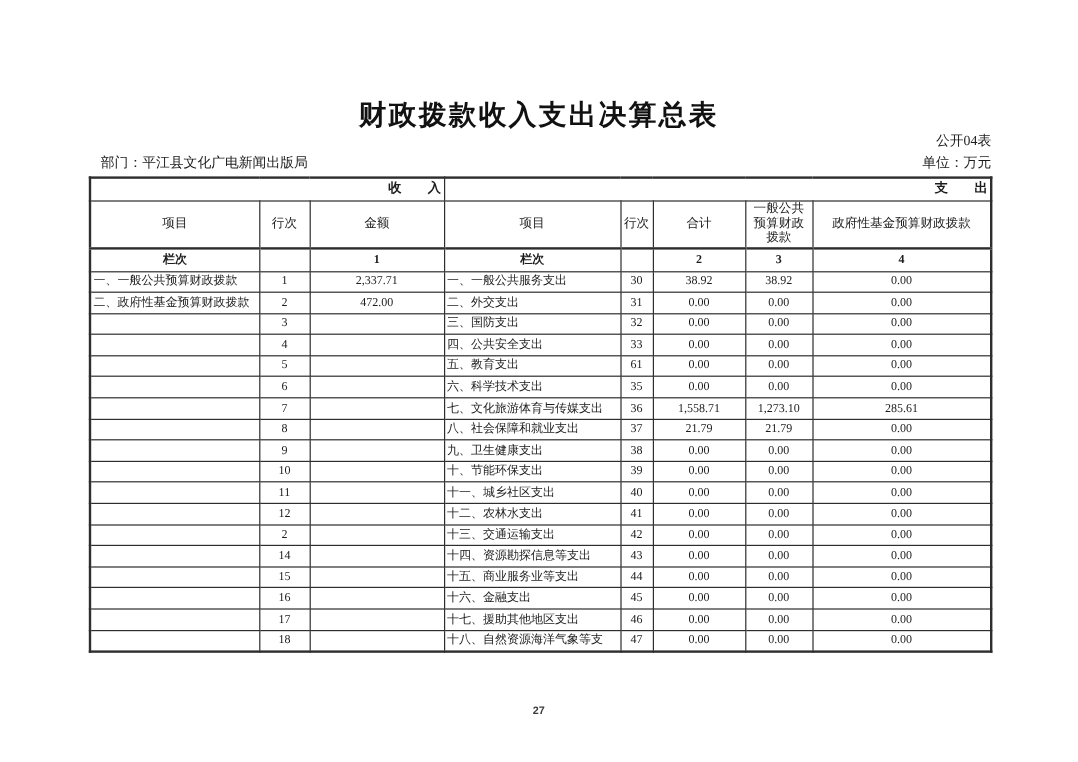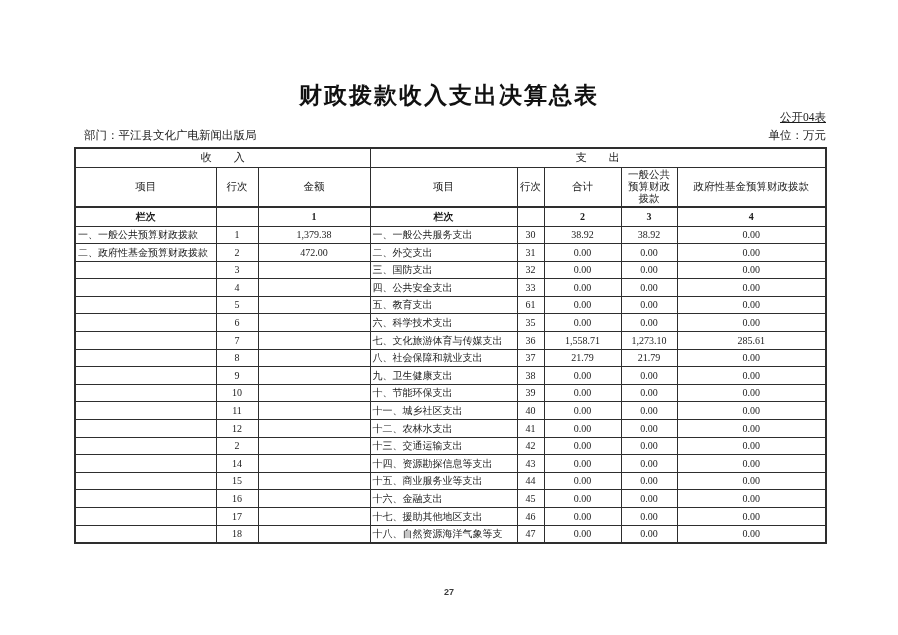--- a/index.html
+++ b/index.html
@@ -27,21 +27,20 @@
     font-size: 23px;
     letter-spacing: 2px;
     color: #111111;
   }
   .form-label {
     position: absolute;
     top: 110px;
     right: 72px;
     font-size: 11.5px;
     color: #1c1c1c;
-    text-decoration: underline;
   }
   .dept-line {
     position: absolute;
     top: 128px;
     left: 84px;
     font-size: 11.5px;
     color: #1c1c1c;
   }
   .unit-line {
     position: absolute;
@@ -62,21 +61,21 @@
   }
   table.budget th, table.budget td {
     border: 1px solid #2e2e2e;
     padding: 0 2px;
     overflow: hidden;
     white-space: nowrap;
     font-weight: normal;
     line-height: 1.15;
   }
   table.budget { border: 2px solid #2e2e2e; }
-  tr.section-row th { height: 19px; font-size: 11px; text-align: center; }
+  tr.section-row th { height: 19px; font-size: 11px; text-align: right; font-weight: bold; }
   tr.colhead-row th { height: 40px; text-align: center; font-size: 10.5px; margin-top: 24px; }
   tr.colhead-row th.wrap { white-space: normal; padding: 0 6px; }
   tr.index-row td { height: 19px; text-align: center; border-top: 2px solid #2e2e2e; font-weight: bold; }
   tbody.data td { height: 17.6px; }
   .ac { text-align: center; }
   .al { text-align: left; }
   .page-number {
     position: absolute;
     top: 587px;
     left: 0;
@@ -133,21 +132,21 @@
         <td></td>
         <td>2</td>
         <td>3</td>
         <td>4</td>
       </tr>
     </thead>
     <tbody class="data">
         <tr>
           <td class="al">一、一般公共预算财政拨款</td>
           <td class="ac">1</td>
-          <td class="ac">1,379.38</td>
+          <td class="ac">2,337.71</td>
           <td class="al">一、一般公共服务支出</td>
           <td class="ac">30</td>
           <td class="ac">38.92</td>
           <td class="ac">38.92</td>
           <td class="ac">0.00</td>
         </tr>
         <tr>
           <td class="al">二、政府性基金预算财政拨款</td>
           <td class="ac">2</td>
           <td class="ac">472.00</td>

